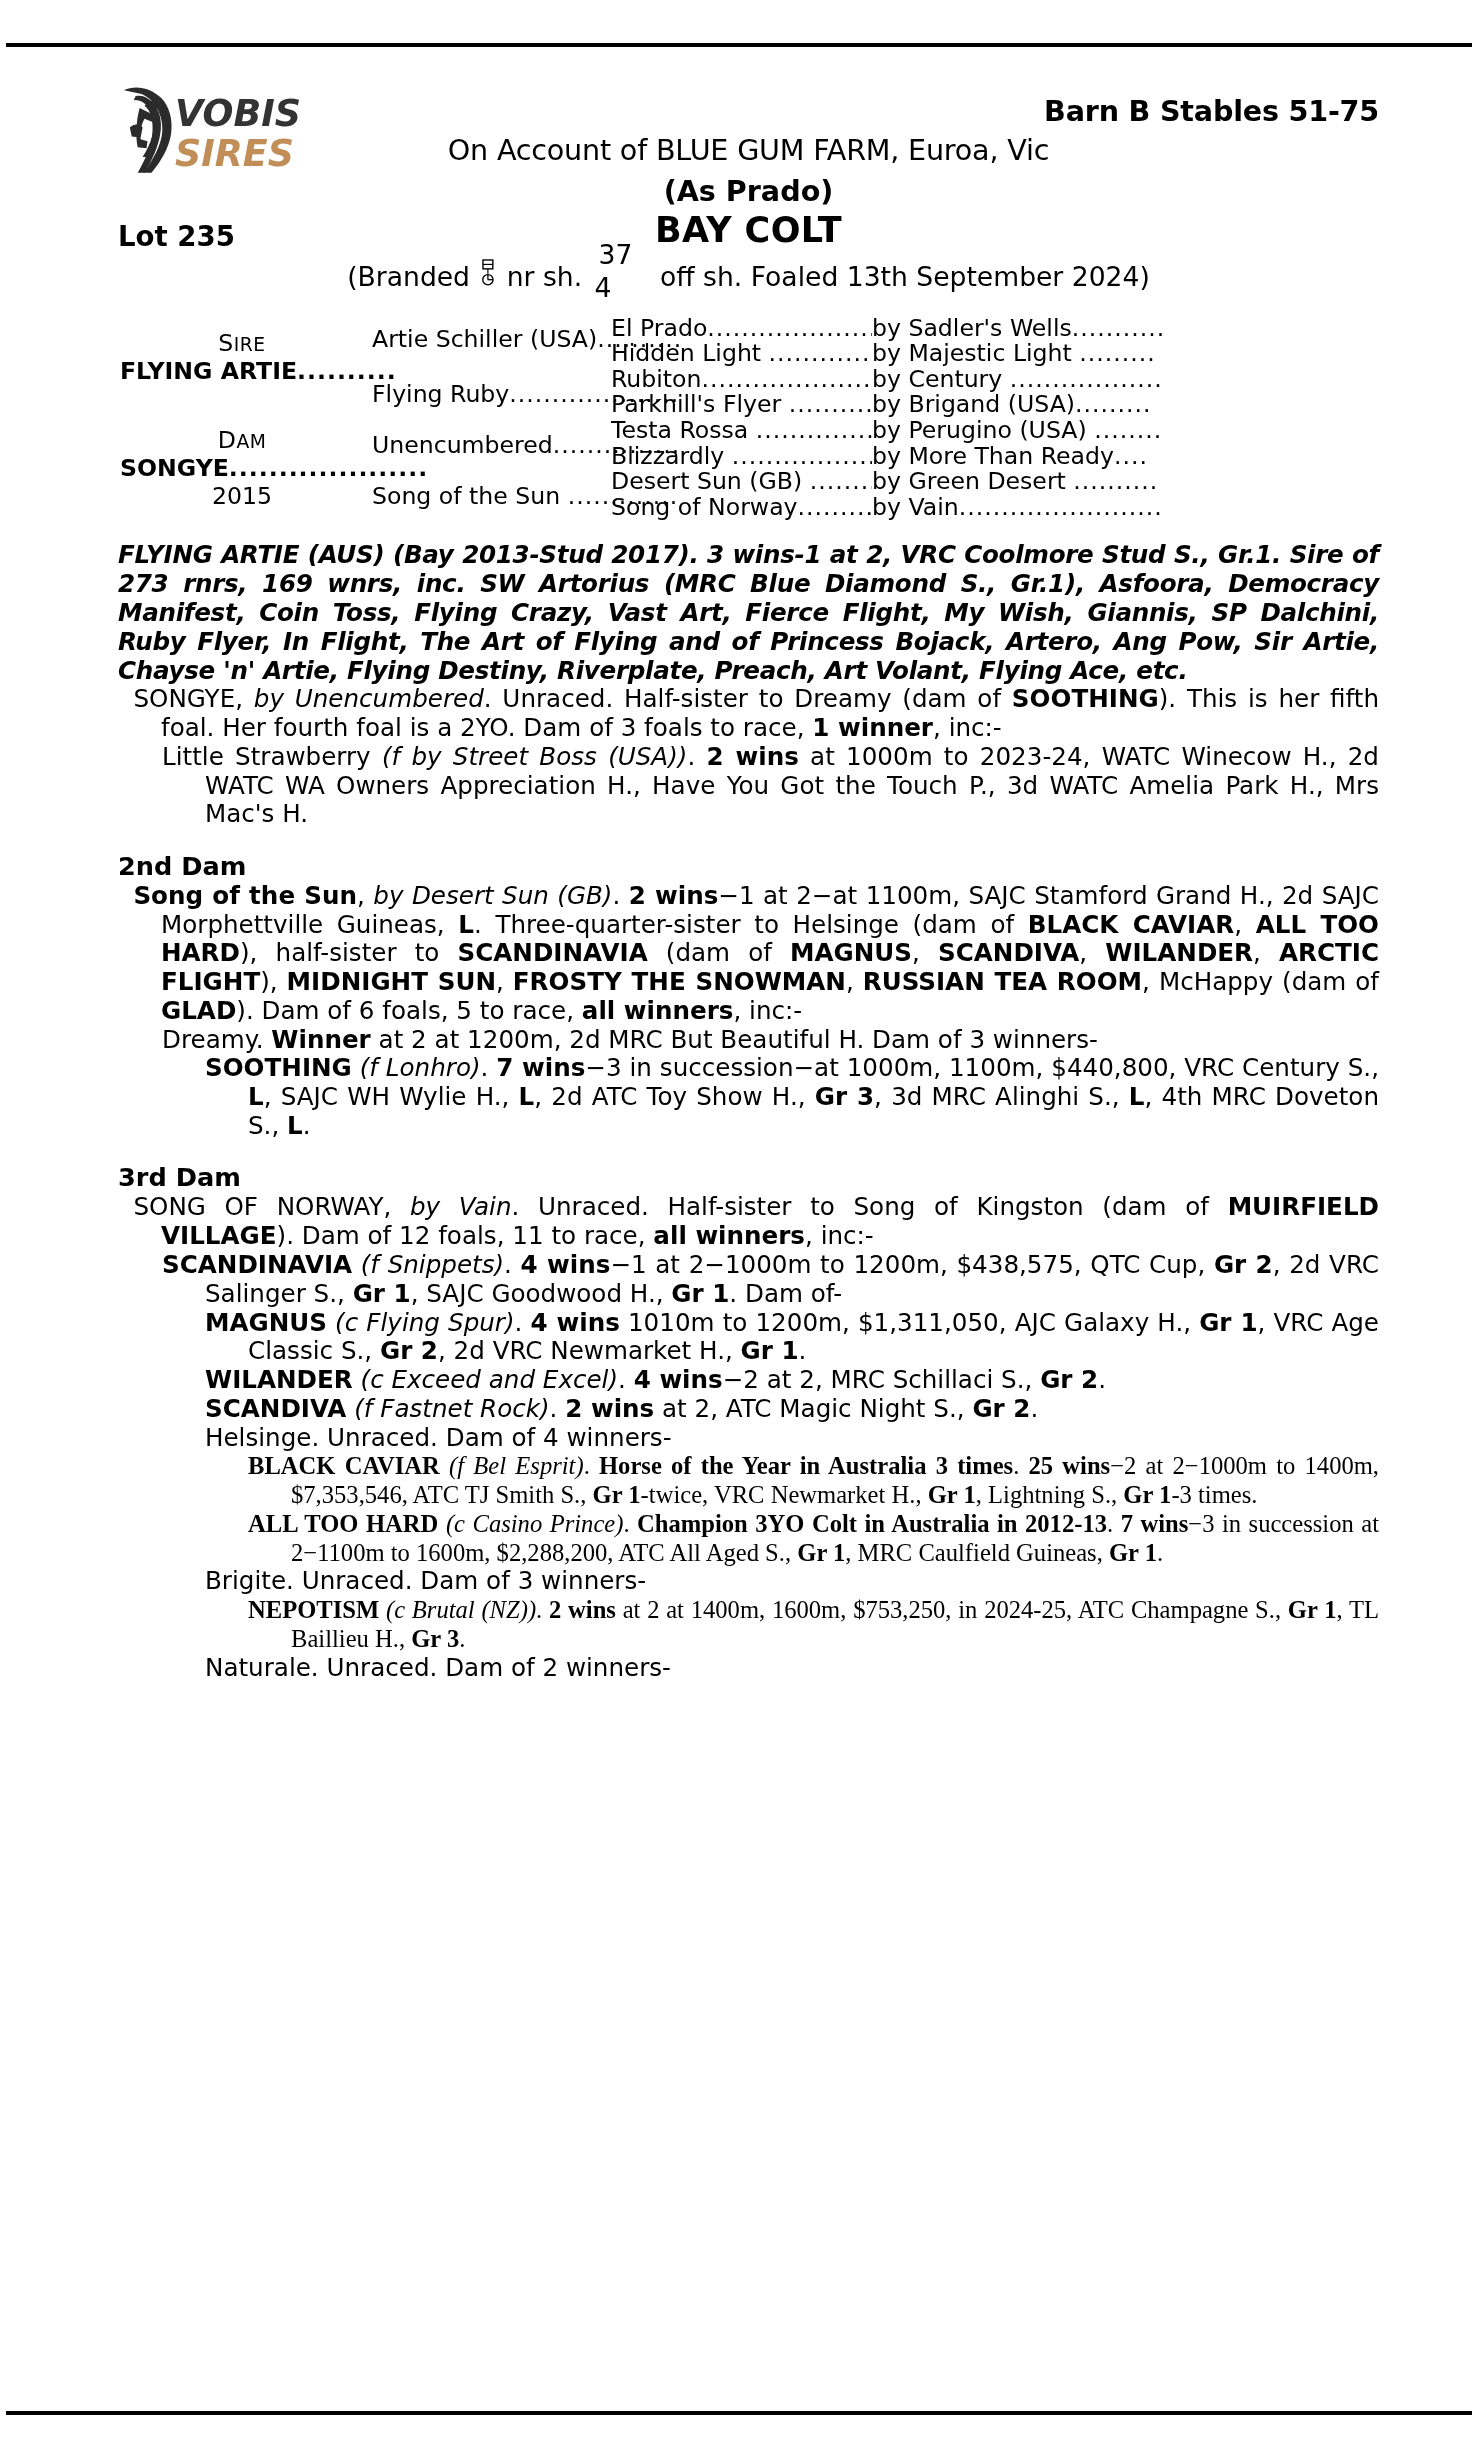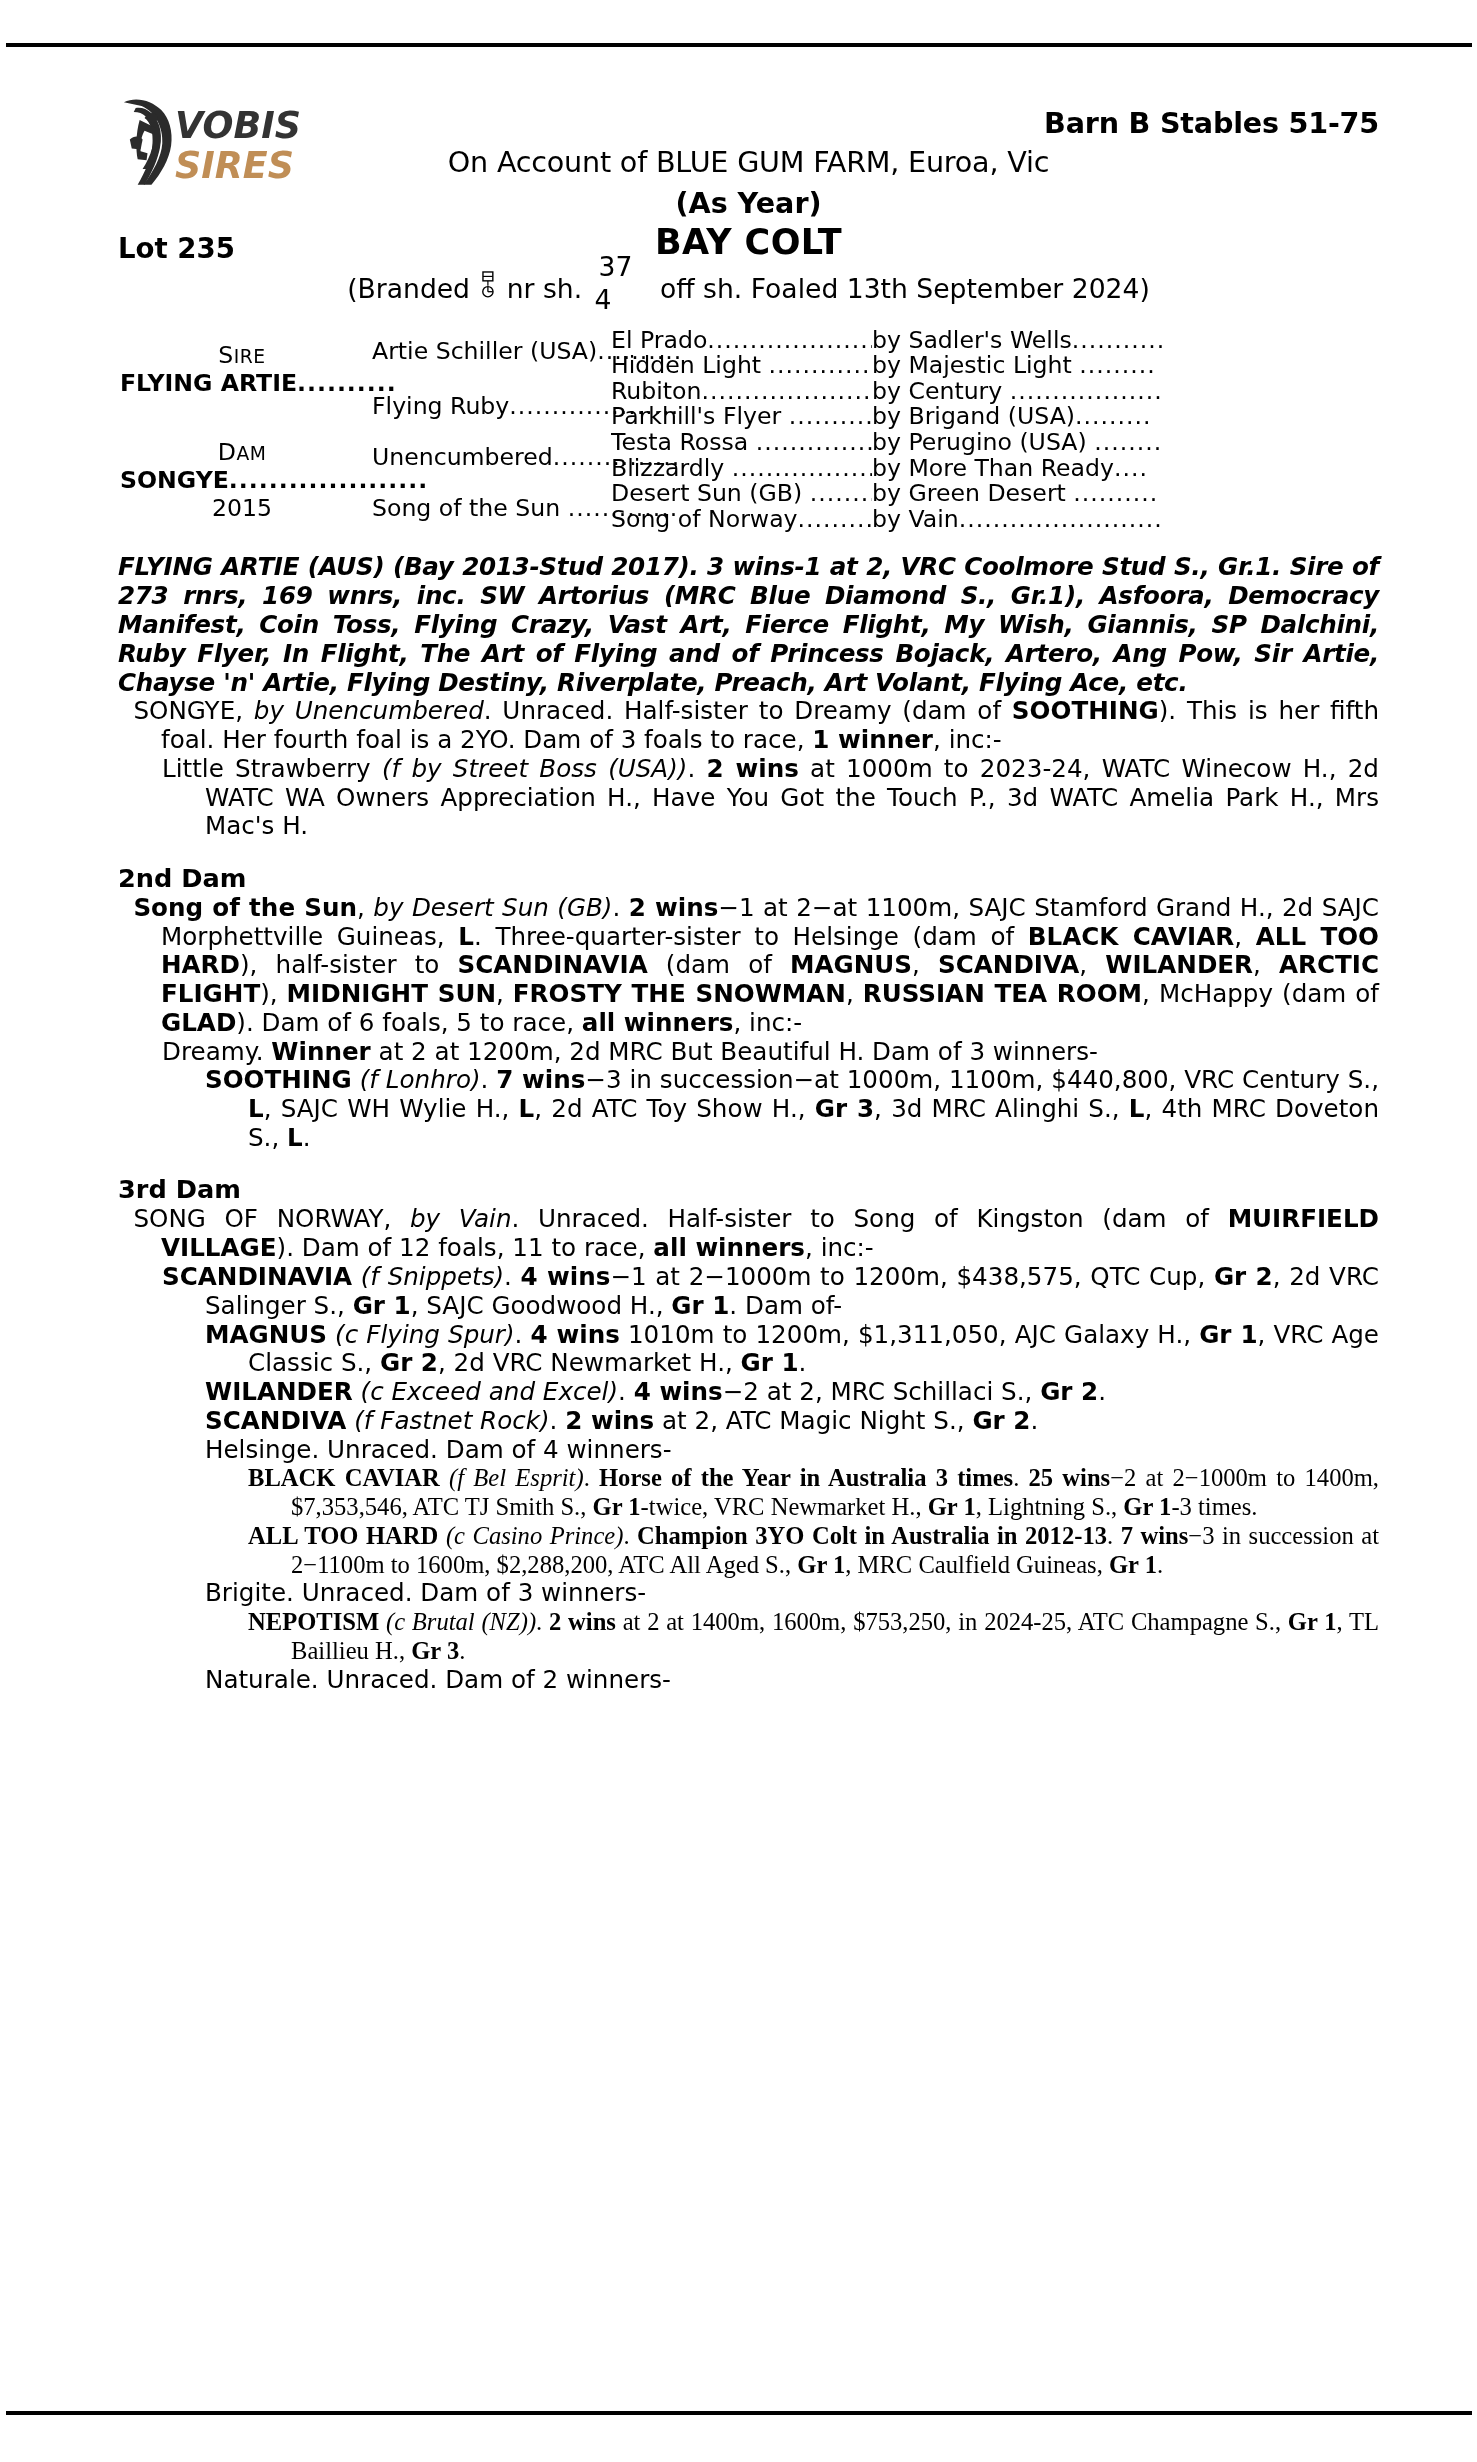--- a/index.html
+++ b/index.html
@@ -27,21 +27,21 @@
     right: 5.9px;
     height: 3.9px;
     background: #000;
   }
   .rule-top { top: 43px; }
   .rule-bottom { top: 2411px; }
 
   .content {
     position: absolute;
     left: 118px;
-    top: 76px;
+    top: 64px;
     width: 1261px;
   }
 
   
   .header-block {
     position: relative;
     height: 182px;
   }
   .logo {
     position: absolute;
@@ -248,21 +248,21 @@
             <circle cx="35" cy="24" r="5"></circle>
             <path d="M12 46 C 16 42, 22 42, 25 46 L 23 56 L 14 55 Z"></path>
           </g>
           <text x="58" y="44" font-family="'DejaVu Sans',sans-serif" font-size="37" font-weight="bold" font-style="italic" fill="#333333">VOBIS</text>
           <text x="58" y="85" font-family="'DejaVu Sans',sans-serif" font-size="37" font-weight="bold" font-style="italic" fill="#c08e56">SIRES</text>
         </svg>
       </div>
 
       <div class="barn">Barn B Stables 51-75</div>
       <div class="account">On Account of BLUE GUM FARM, Euroa, Vic</div>
-      <div class="asagent">(As Year)</div>
+      <div class="asagent">(As Prado)</div>
       <div class="lot">Lot 235</div>
       <div class="coltname">BAY COLT</div>
     </div>
 
     <div class="branded">
       <span>(Branded</span>
       <span class="brandsym">
         <svg width="15.8" height="29.6" viewBox="0 0 16 30" xmlns="http://www.w3.org/2000/svg">
           <rect x="3" y="2" width="10" height="9" fill="none" stroke="#000" stroke-width="1.4"></rect>
           <line x1="3" y1="6.5" x2="13" y2="6.5" stroke="#000" stroke-width="1.2"></line>

